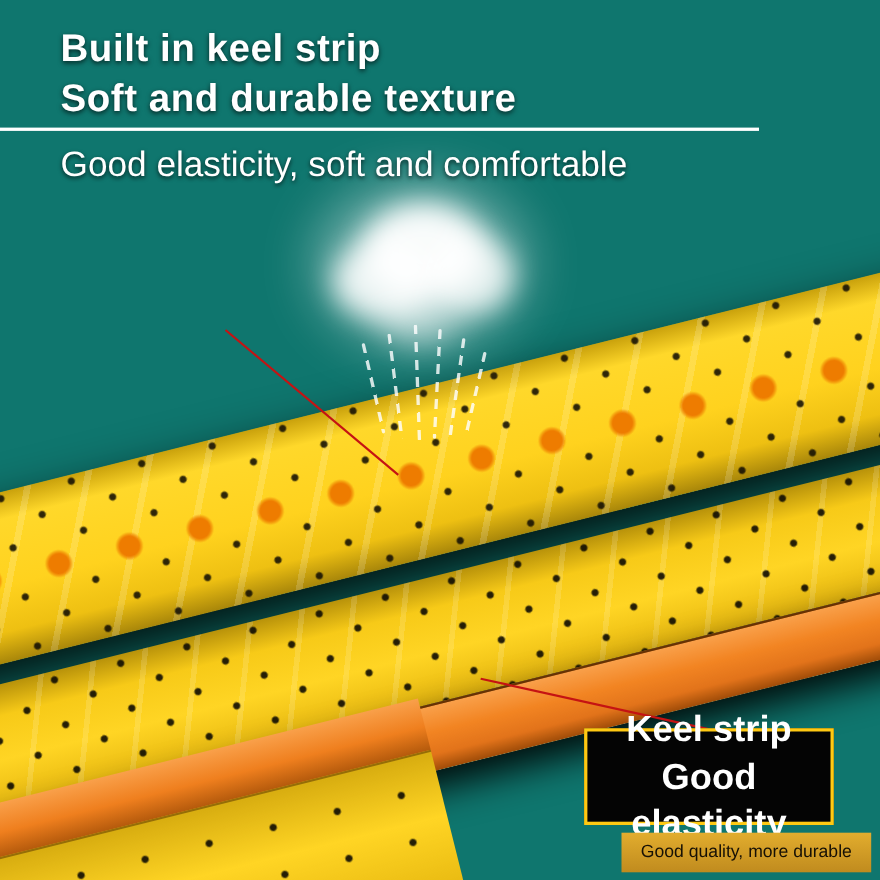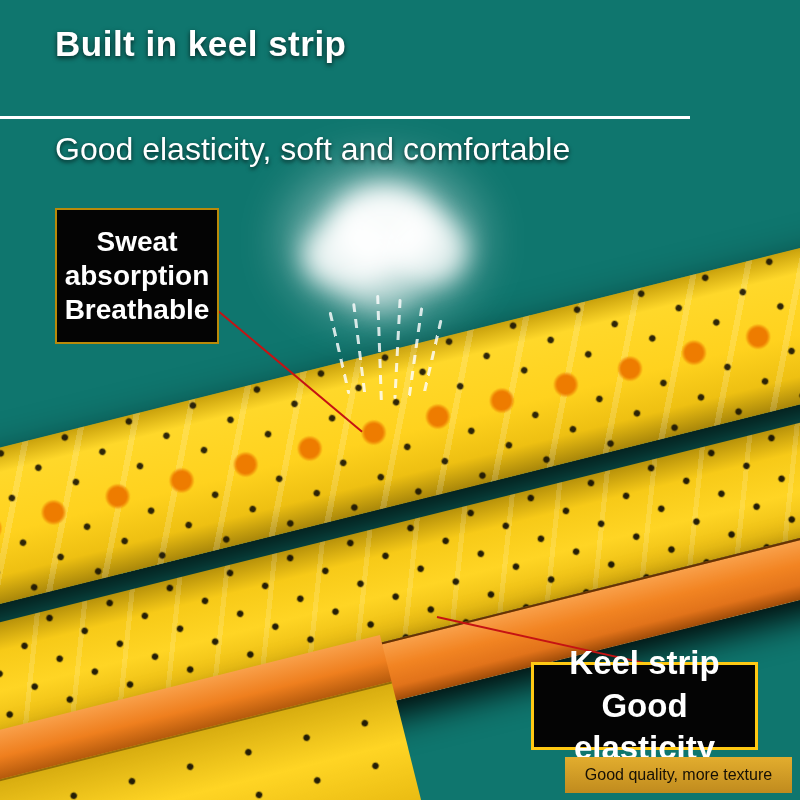--- a/index.html
+++ b/index.html
@@ -149,28 +149,24 @@
     <div class="streak s3"></div>
     <div class="streak s4"></div>
     <div class="streak s5"></div>
     <div class="streak s6"></div>
   </div>
 
   <div class="pointer pointer-left"></div>
   <div class="pointer pointer-right"></div>
 
   <div class="title title-1">Built in keel strip</div>
+  <div class="title title-2">Soft and durable texture</div>
   <div class="divider"></div>
   <div class="subtitle">Good elasticity, soft and comfortable</div>
 
-  <div class="callout callout-left">
-    <span class="callout-line">Sweat</span>
-    <span class="callout-line">absorption</span>
-    <span class="callout-line">Breathable</span>
-  </div>
 
   <div class="callout callout-right">
     <span class="callout-line">Keel strip</span>
     <span class="callout-line">Good elasticity</span>
   </div>
-  <div class="label label-right">Good quality, more texture</div>
+  <div class="label label-right">Good quality, more durable</div>
 
 </div>
 
 </body></html>

